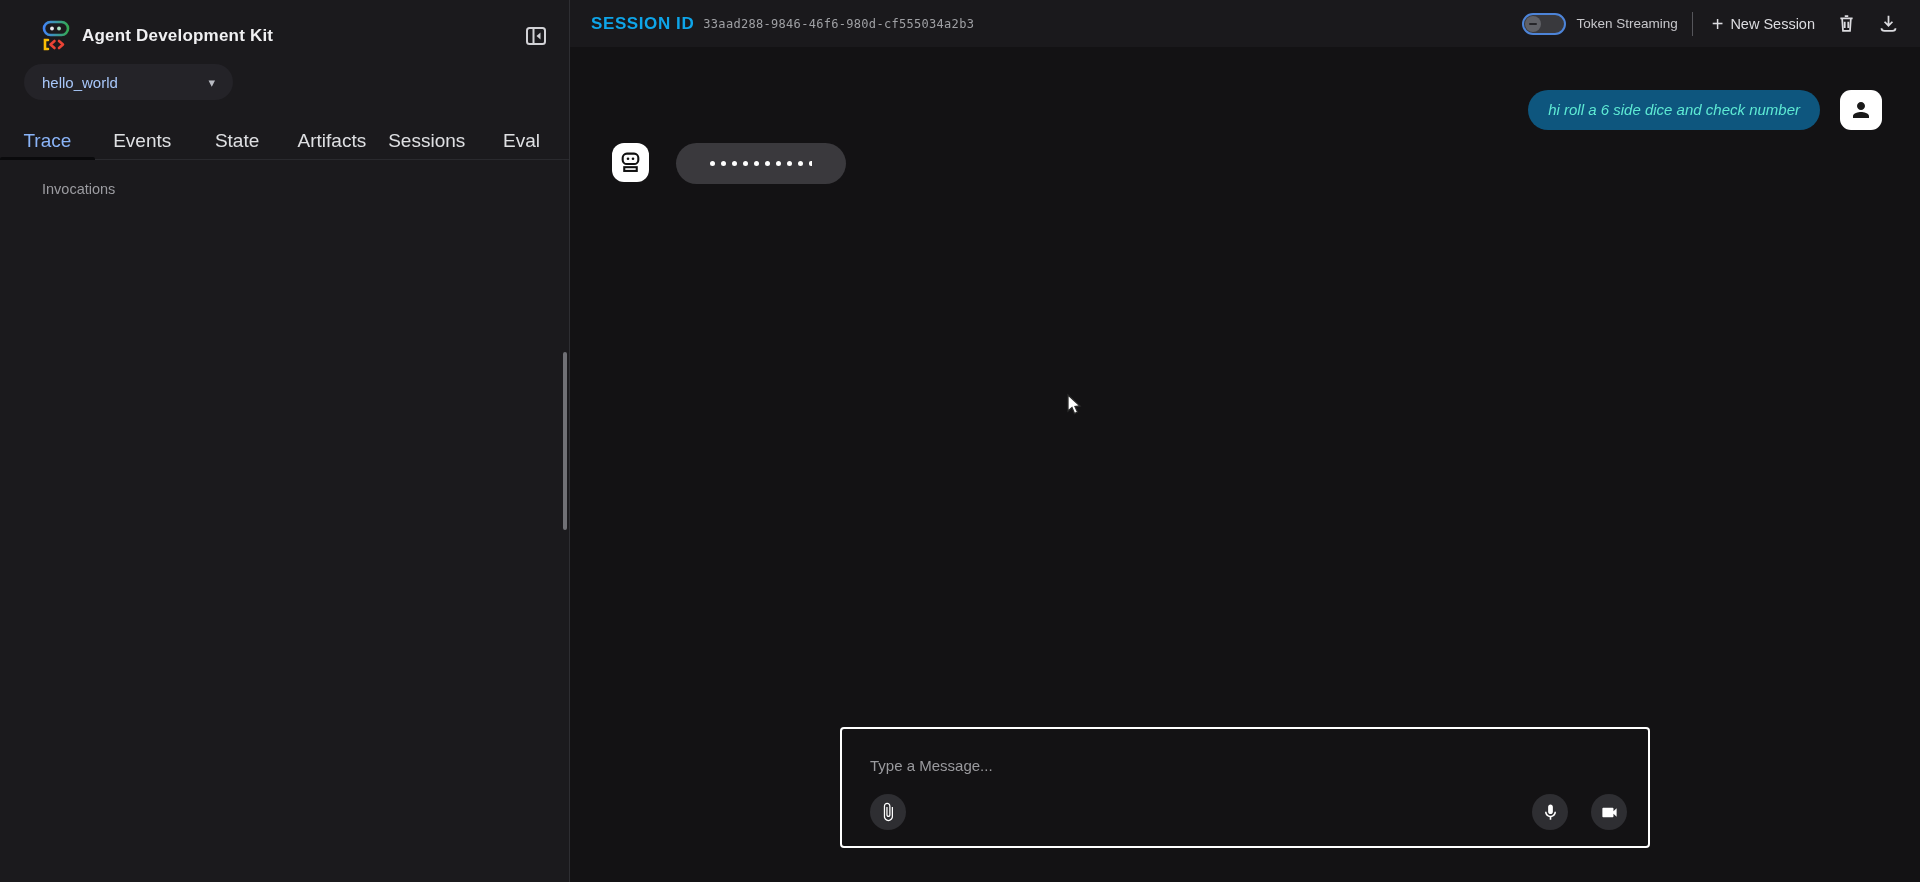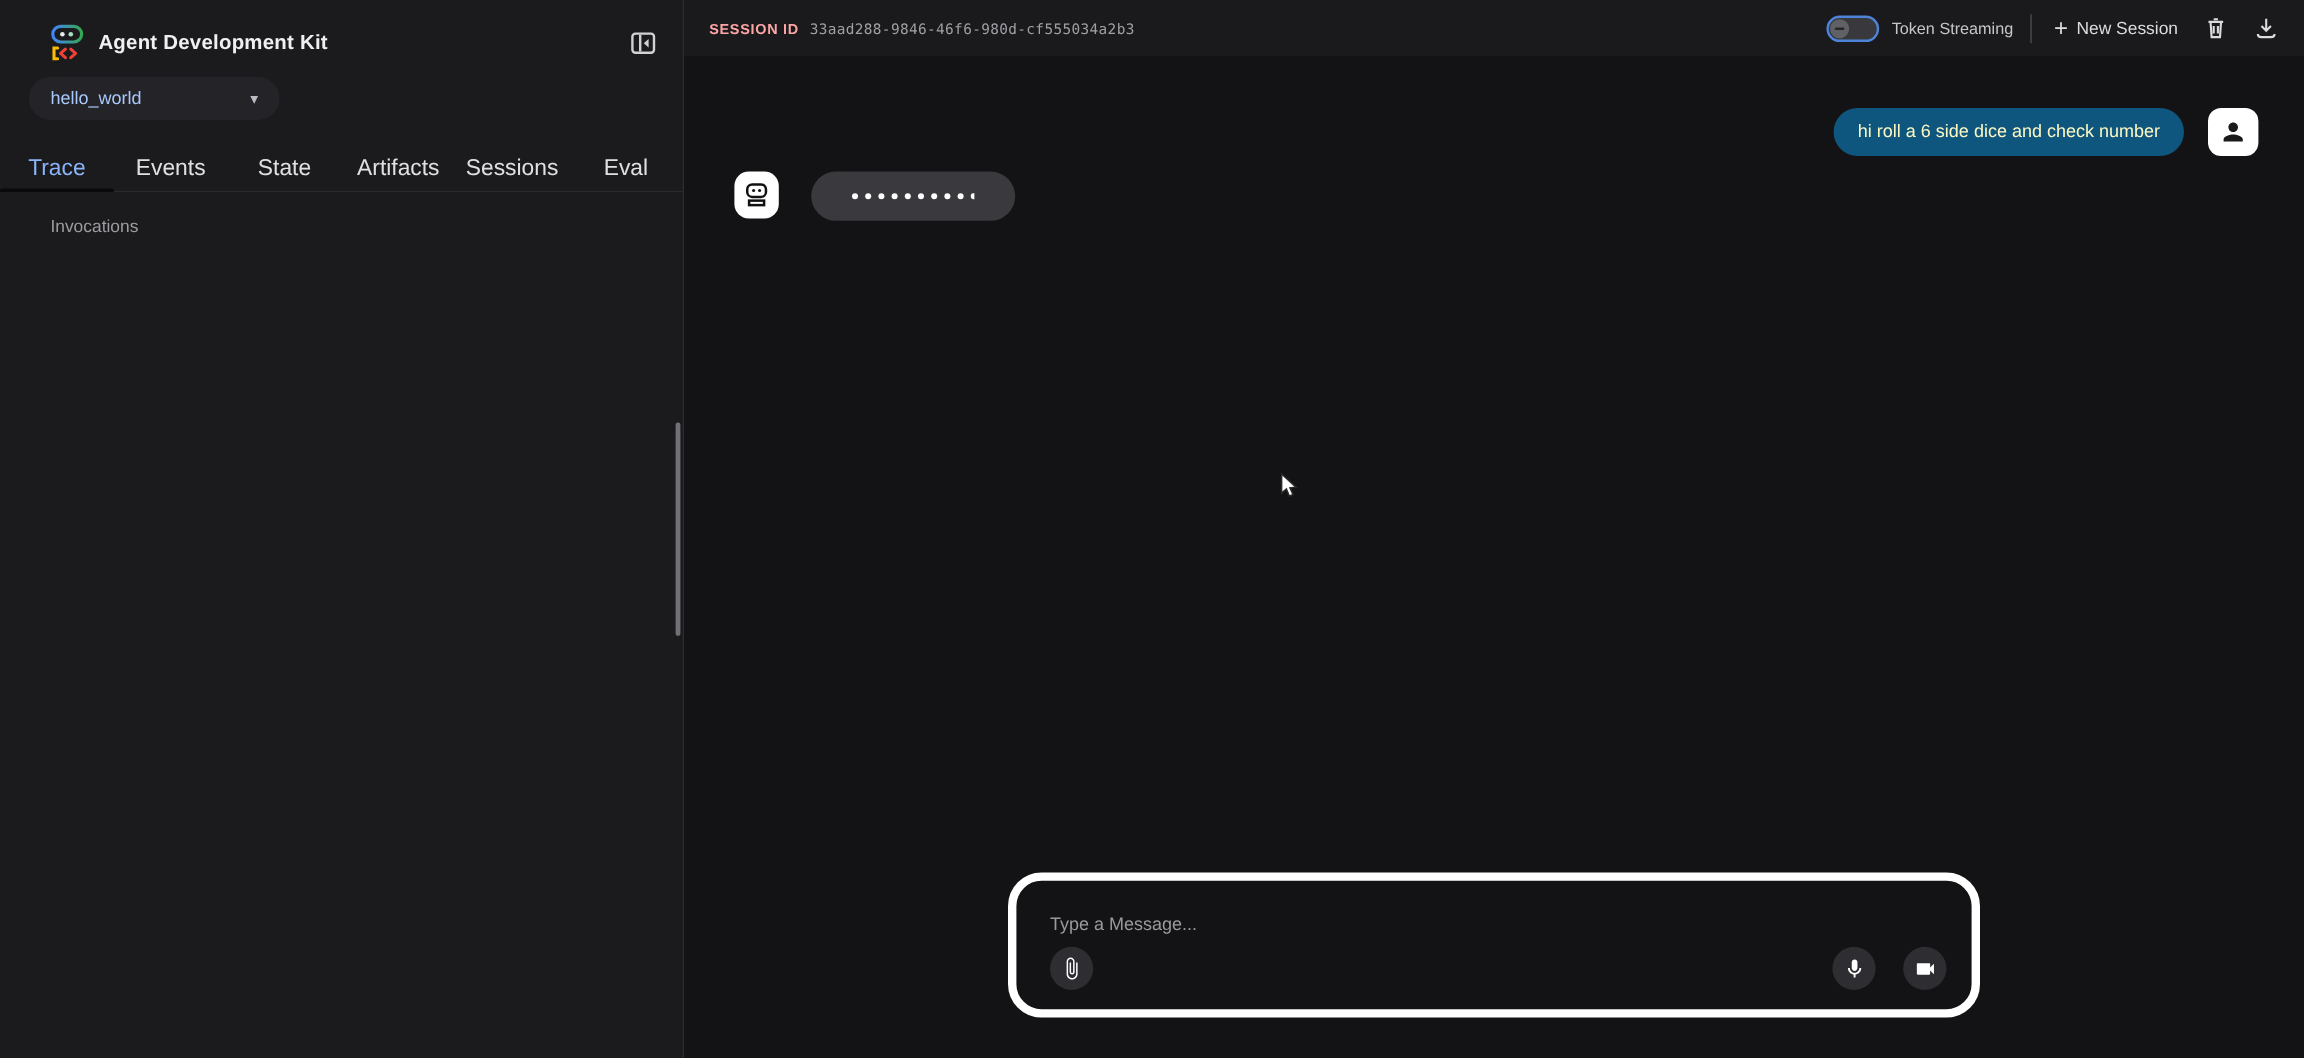--- a/index.html
+++ b/index.html
@@ -73,21 +73,21 @@
     background:#707075;border-radius:2px;
   }
   
   .main{flex:1;display:flex;flex-direction:column;height:100%;min-width:0;}
   .topbar{
     height:47px;flex:0 0 47px;background:var(--topbar-bg);
     display:flex;align-items:center;justify-content:space-between;
     padding:0 15px 0 21px;
   }
   .session-info{display:flex;align-items:center;gap:9px;}
-  .session-label{font-size:12px;font-weight:700;letter-spacing:.6px;color:#fca5a5;}
+  .session-label{font-size:17px;font-weight:700;letter-spacing:.6px;color:#0ea5e9;}
   .session-id{
     font-family:"DejaVu Sans Mono","Liberation Mono",monospace;
     font-size:12px;color:#9fa0a4;letter-spacing:.3px;
   }
   .topbar-controls{display:flex;align-items:center;}
   .toggle{
     width:44px;height:22px;border-radius:12px;background:#39393d;
     border:2px solid var(--toggle-ring);position:relative;cursor:pointer;flex:0 0 44px;
   }
   .toggle .knob{
@@ -109,38 +109,38 @@
   }
   .icon-btn svg{fill:#dcdce0;}
   
   .chat{flex:1;background:var(--main-bg);position:relative;overflow:hidden;}
   .chat-scroll{padding:43px 38px 0 42px;}
   .msg-row{display:flex;align-items:flex-start;}
   .msg-row.user{justify-content:flex-end;gap:20px;}
   .msg-row.bot{justify-content:flex-start;gap:27px;margin-top:13px;}
   .bubble{
     max-width:620px;border-radius:20px;padding:10px 20px;
-    font-size:15px;line-height:20px;color:#fef9c3;
+    font-size:15px;line-height:20px;color:#5eead4;font-style:italic;
   }
   .bubble.user{background:var(--user-bubble);}
   .avatar{
     width:42px;height:40px;border-radius:11px;background:var(--avatar-bg);
     display:flex;align-items:center;justify-content:center;flex:0 0 42px;
   }
   .avatar.bot{width:37px;height:39px;flex:0 0 37px;border-radius:12px;}
   .typing-pill{
     width:170px;height:41px;border-radius:21px;background:var(--typing-bubble);
     display:flex;align-items:center;justify-content:center;gap:6px;
   }
   .typing-pill .dot{width:5px;height:5px;border-radius:50%;background:#fff;}
   .typing-pill .dot:last-child{width:3px;height:5px;border-radius:2px 0 0 2px;}
   
   .input-box{
     position:absolute;left:50%;transform:translateX(-50%);bottom:34px;
-    width:810px;height:121px;border:7px solid #ffffff;border-radius:28px;
+    width:810px;height:121px;border:2px solid #ffffff;border-radius:4px;
     background:transparent;
   }
   .input-placeholder{
     position:absolute;left:28px;top:28px;font-size:15px;color:#9a9a9e;
   }
   .circle-btn{
     position:absolute;width:36px;height:36px;border-radius:50%;
     background:#2e2e32;border:none;cursor:pointer;
     display:flex;align-items:center;justify-content:center;
   }

